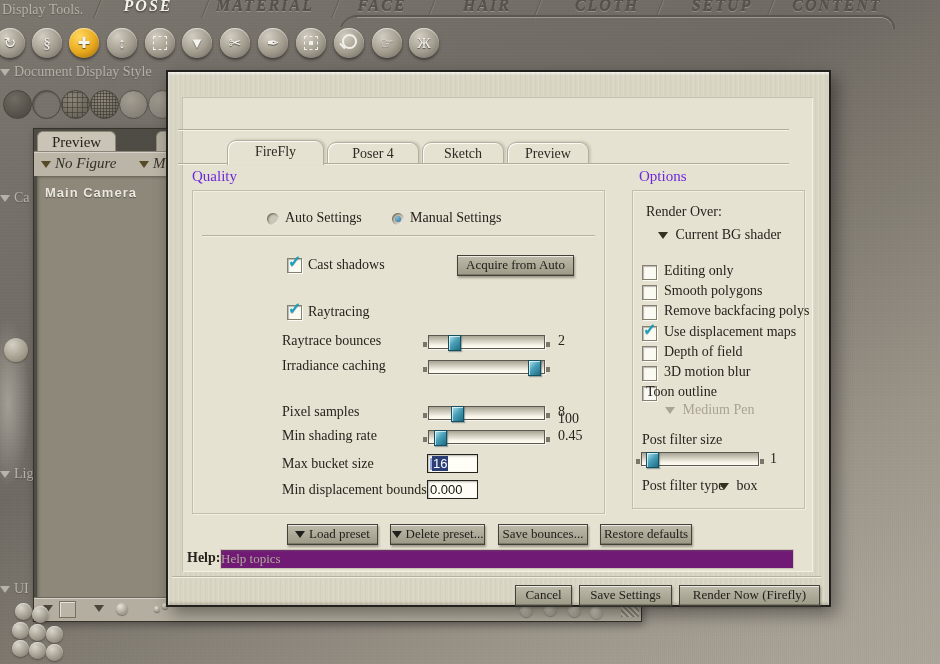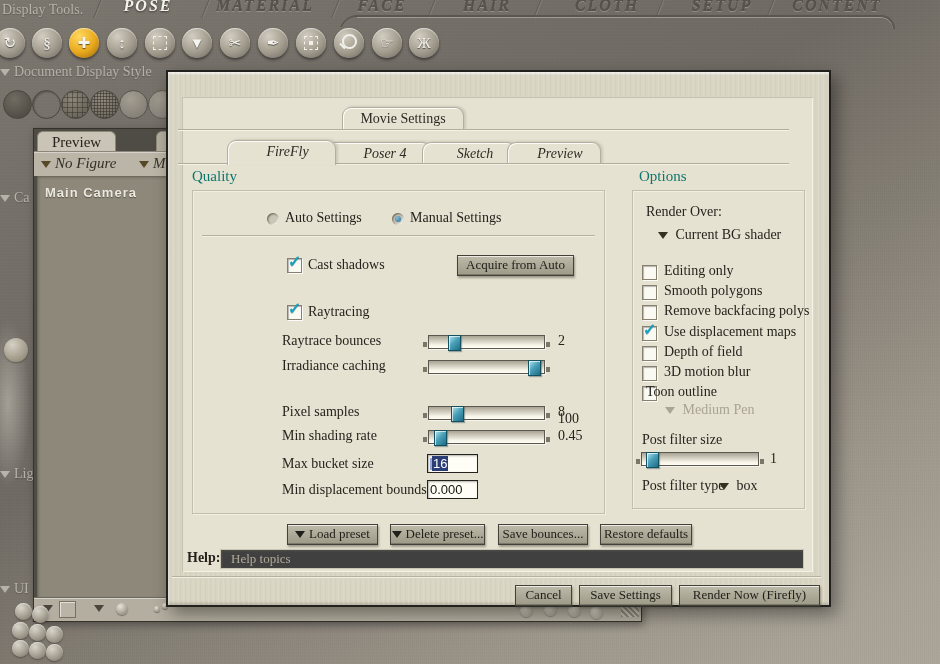--- a/index.html
+++ b/index.html
@@ -82,23 +82,23 @@
     border:2px solid #22211e;
     box-shadow:inset 0 2px 2px rgba(255,255,255,.65),inset 0 -2px 3px rgba(120,115,100,.4),inset 2px 0 2px rgba(255,255,255,.3),5px 7px 16px rgba(0,0,0,.4);}
   #dialog .stripes{position:absolute;inset:0;pointer-events:none;
     background:repeating-linear-gradient(90deg,rgba(255,255,255,.10) 0 1px,rgba(175,170,153,.10) 2px 3px,transparent 3px 5px);}
   .panel{position:absolute;left:14px;top:25px;width:631px;height:475px;background:#e6e2d1;
     box-shadow:inset 1px 1px 0 #c6c1b0,inset -1px -1px 0 #f6f2e3;}
   .dtab{position:absolute;height:22px;line-height:22px;text-align:center;font-size:14px;color:#2e2a24;
     background:#e6e2d1;border:1px solid #b3ae9d;border-bottom:none;border-radius:9px 9px 0 0;
     box-shadow:inset 1px 1px 0 rgba(255,255,255,.85),2px -1px 2px rgba(150,145,128,.3);cursor:pointer;z-index:1;}
   .dtab.active{z-index:3;height:24px;}
-  .dtab.italic{font-style:italic;padding-left:12px;}
+  .dtab.italic{}
   .tabline{position:absolute;left:10px;width:611px;height:0;border-top:1px solid #b1ac9b;border-bottom:1px solid #f6f2e3;z-index:2;}
-  .sec-title{position:absolute;font-size:15px;color:#0f766e;}
+  .sec-title{position:absolute;font-size:15px;color:#6d28d9;}
   .gbox{position:absolute;border:1px solid #c2bdac;box-shadow:inset 1px 1px 0 #f3efe0,1px 1px 0 #f3efe0;}
   .lbl{position:absolute;font-size:14px;color:#26231d;white-space:nowrap;}
   .lbl.disabled{color:#a9a392;}
   .radio{position:absolute;width:12px;height:12px;border-radius:50%;background:#cbc6b6;
     box-shadow:inset 1px 1px 2px rgba(80,76,66,.8),inset -1px -1px 1px rgba(255,255,255,.8);cursor:pointer;}
   .radio.sel::after{content:"";position:absolute;left:3px;top:3px;width:6px;height:6px;border-radius:50%;
     background:radial-gradient(circle at 35% 30%,#86bcd8,#2a6e96);}
   .cb{position:absolute;width:13px;height:13px;background:#fbfaf2;border:1px solid #85806f;
     box-shadow:inset 1px 1px 1px rgba(0,0,0,.28),1px 1px 0 rgba(255,255,255,.85);cursor:pointer;}
   .cb.checked::after{content:"✓";position:absolute;left:0px;top:-7px;font-size:16px;font-weight:bold;color:#17a0bd;text-shadow:0 1px 0 rgba(20,80,95,.35);}
@@ -113,22 +113,22 @@
   .slider .mark.l{left:0;} .slider .mark.r{right:0;}
   .slider .track{position:absolute;left:5px;right:5px;top:0;height:12px;border:1px solid #5c584f;
     background:linear-gradient(#a8a393,#f6f3e7 75%,#fffdf4);box-shadow:1px 1px 0 rgba(255,255,255,.6);}
   .slider .handle{position:absolute;top:0;width:11px;height:14px;
     background:linear-gradient(135deg,#bce6ee,#4ba2ba 45%,#1d6c85);border:1px solid #15505f;
     box-shadow:inset 1px 1px 0 rgba(255,255,255,.65),1px 1px 1px rgba(40,70,80,.4);cursor:pointer;}
   .tinput{position:absolute;width:45px;height:17px;line-height:17px;background:#fffef6;border:1px solid #23221e;
     box-shadow:inset 1px 1px 2px rgba(0,0,0,.3);font-family:"Liberation Sans",sans-serif;font-size:13px;color:#14120e;padding:0 2px;cursor:text;}
   .tinput .sel{background:#2a3d74;color:#ffffff;padding:0 1px;}
   .tinput .caret{display:inline-block;width:2px;height:12px;background:#93a7dc;vertical-align:-2px;}
-  .help-box{position:absolute;background:#404040;border:1px solid #c9c4b3;
-    box-shadow:inset 1px 1px 2px rgba(115,110,95,.35);font-size:13px;color:#aea998;line-height:18px;padding-left:10px;}
+  .help-box{position:absolute;background:#701a75;border:1px solid #c9c4b3;
+    box-shadow:inset 1px 1px 2px rgba(115,110,95,.35);font-size:13px;color:#aea998;line-height:18px;}
 </style>
 </head>
 <body>
 
 <div id="app">
 
   <div id="menubar">
       <div class="menu-tab active" style="left: 88px;">POSE</div>
       <div class="menu-tab" style="left: 205px;">MATERIAL</div>
       <div class="menu-tab" style="left: 322px;">FACE</div>
@@ -213,21 +213,20 @@
       <div class="mdot" style="left: 46px; top: 626px;"></div>
       <div class="mdot" style="left: 12px; top: 640px;"></div>
       <div class="mdot" style="left: 29px; top: 642px;"></div>
       <div class="mdot" style="left: 46px; top: 644px;"></div>
     </div>
 
   <div id="dialog">
     <div class="stripes"></div>
     <div class="panel"></div>
 
-    <div class="dtab" style="left:174px;top:35px;width:120px;">Movie Settings</div>
     <div class="tabline" style="top:57px;"></div>
 
     <div id="subtabs">
         <div class="dtab italic active" style="left: 59px; width: 95px; top: 68px;">FireFly</div>
         <div class="dtab italic" style="left: 159px; width: 90px; top: 70px;">Poser 4</div>
         <div class="dtab italic" style="left: 254px; width: 80px; top: 70px;">Sketch</div>
         <div class="dtab italic" style="left: 339px; width: 80px; top: 70px;">Preview</div>
       </div>
     <div class="tabline" style="top:91px;"></div>
 

